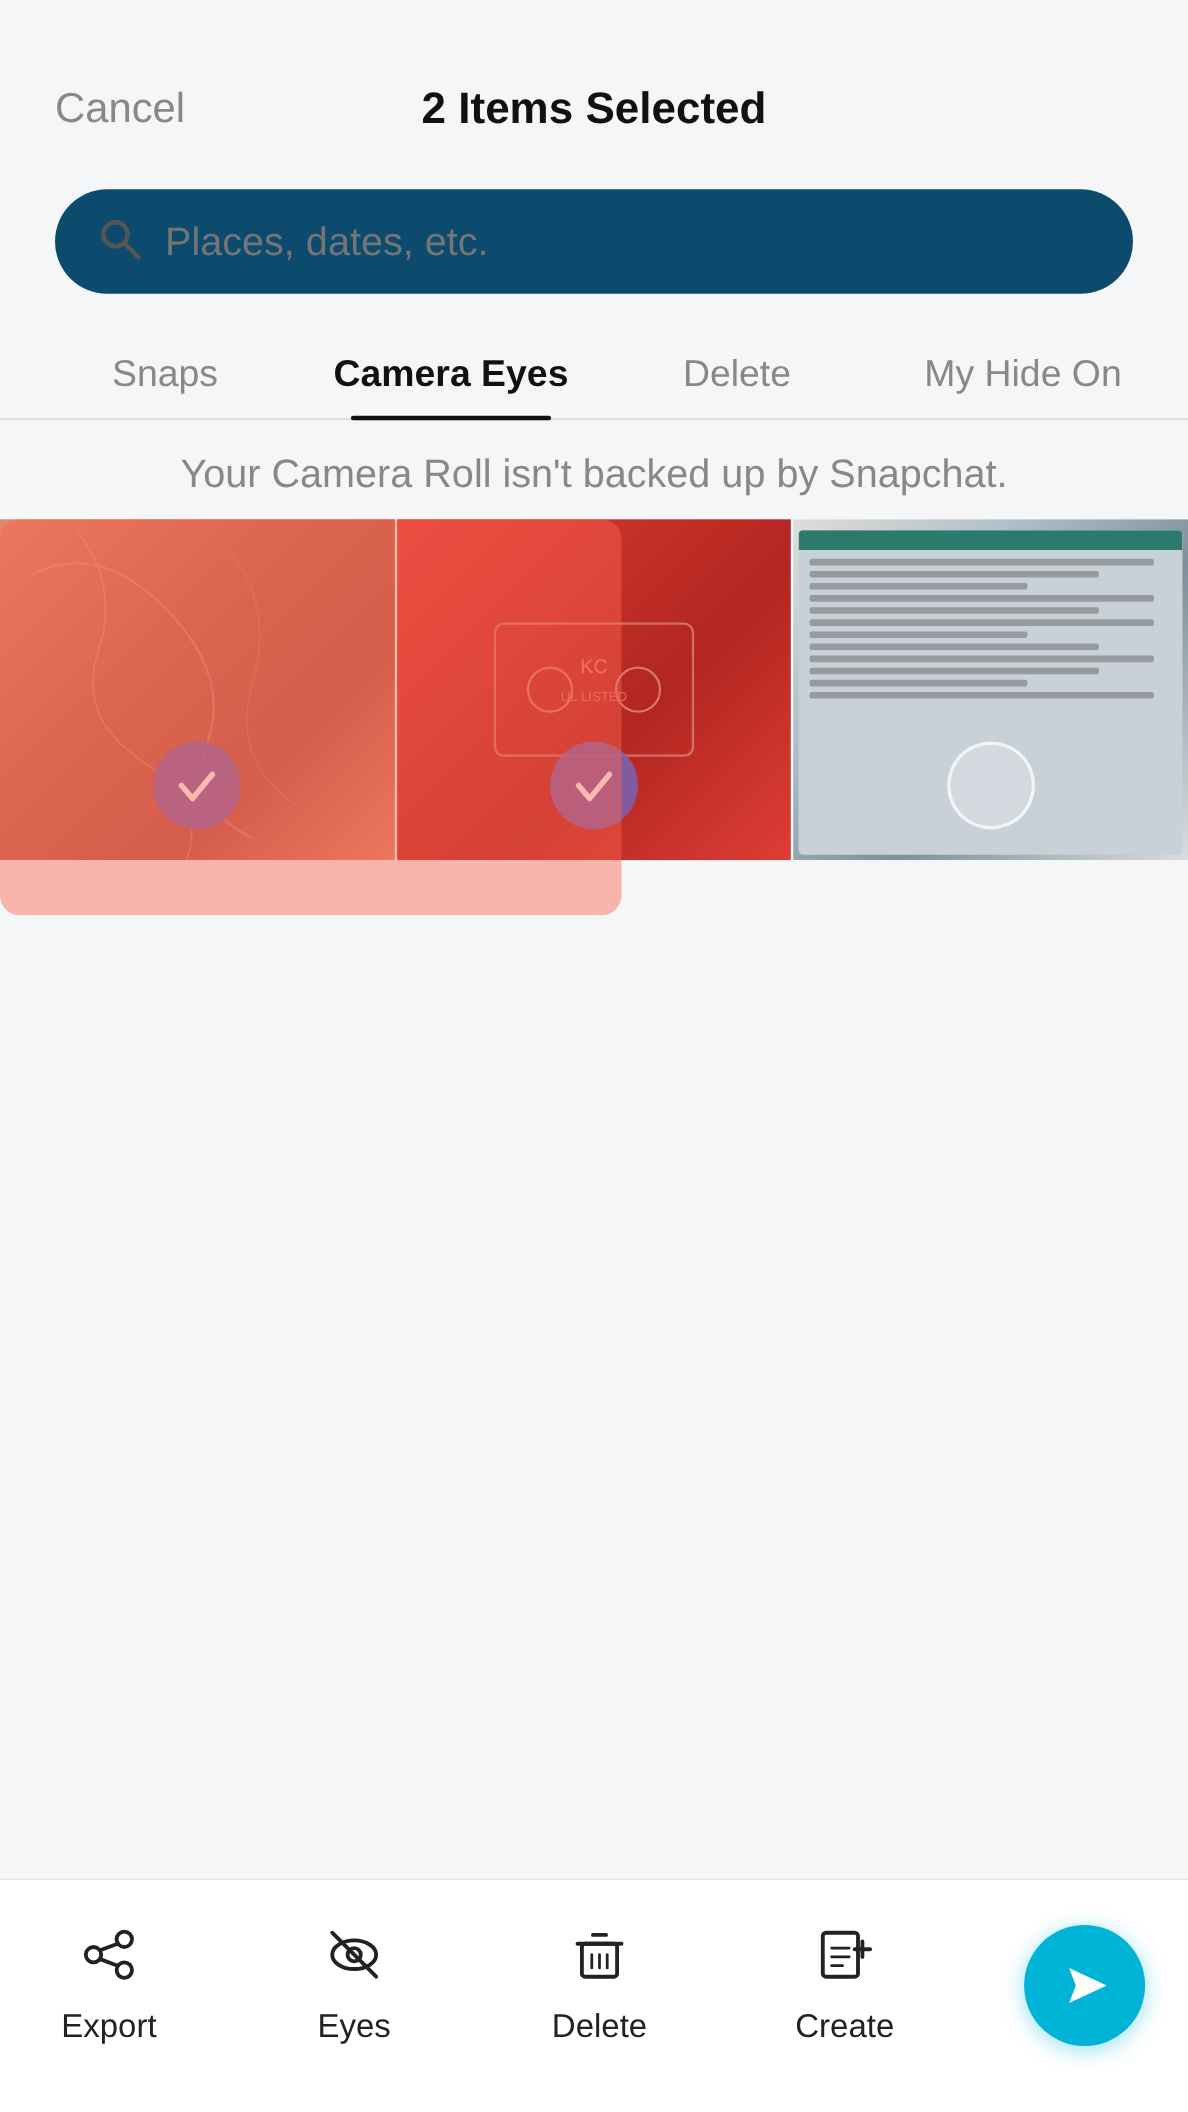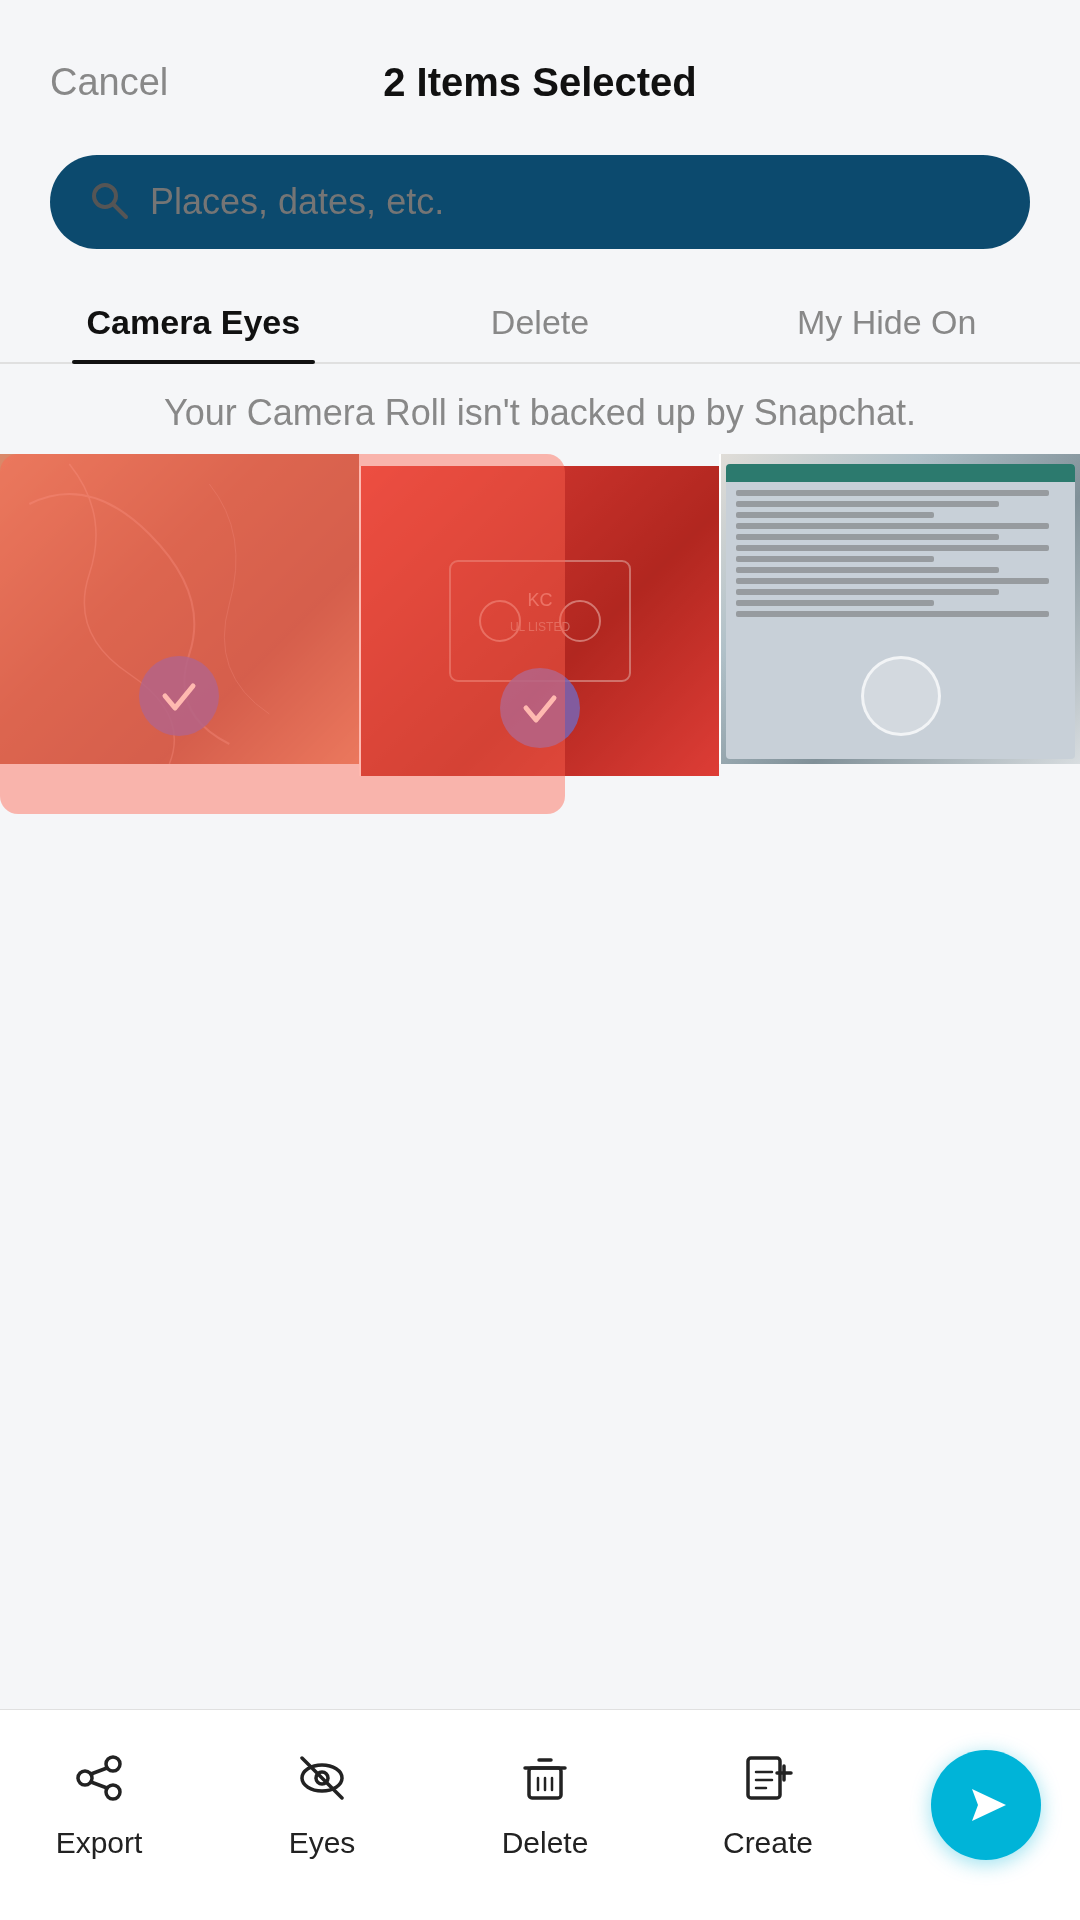--- a/index.html
+++ b/index.html
@@ -12,21 +12,21 @@
       font-family: -apple-system, BlinkMacSystemFont, 'Helvetica Neue', Arial, sans-serif;
       overflow: hidden;
       position: relative;
     }
 
     
     .header {
       display: flex;
       align-items: center;
       justify-content: center;
-      padding: 60px 50px 30px;
+      padding: 77px 50px 30px;
       position: relative;
     }
     .cancel-btn {
       position: absolute;
       left: 50px;
       font-size: 38px;
       color: #888;
       background: none;
       border: none;
       cursor: pointer;
@@ -297,20 +297,23 @@
       <svg width="44" height="44" viewBox="0 0 44 44" fill="none">
         <circle cx="19" cy="19" r="11" stroke="#555" stroke-width="4"></circle>
         <line x1="27" y1="27" x2="40" y2="40" stroke="#555" stroke-width="4" stroke-linecap="round"></line>
       </svg>
     </span>
     <input class="search-input" type="text" placeholder="Places, dates, etc." style="">
   </div>
 </div>
 
 <div class="tabs">
+  <div class="tab">
+    <span>Snaps</span>
+  </div>
   <div class="tab active">
     <span>Camera Eyes</span>
   </div>
   <div class="tab">
     <span>Delete</span>
   </div>
   <div class="tab">
     <span>My Hide On</span>
   </div>
 </div>
@@ -335,21 +338,21 @@
         </svg>
       </div>
       <div class="selected-overlay"></div>
       <div class="check-circle">
         <svg viewBox="0 0 44 44" fill="none">
           <polyline points="8,22 18,34 36,12" stroke="white" stroke-width="5" stroke-linecap="round" stroke-linejoin="round"></polyline>
         </svg>
       </div>
     </div>
 
-    <div class="photo-cell" style="height: 310px; margin-top: 12px;">
+    <div class="photo-cell" style="height: 310px;">
       <div class="photo-bg-2">
 
         <svg width="200" height="160" viewBox="0 0 200 160" style="opacity:0.6">
           <rect x="10" y="20" width="180" height="120" rx="8" fill="none" stroke="#ccc" stroke-width="2"></rect>
           <text x="100" y="65" font-size="18" fill="#eee" text-anchor="middle">KC</text>
           <text x="100" y="90" font-size="12" fill="#ccc" text-anchor="middle">UL LISTED</text>
           <circle cx="60" cy="80" r="20" fill="none" stroke="#ddd" stroke-width="2"></circle>
           <circle cx="140" cy="80" r="20" fill="none" stroke="#ddd" stroke-width="2"></circle>
         </svg>
       </div>

